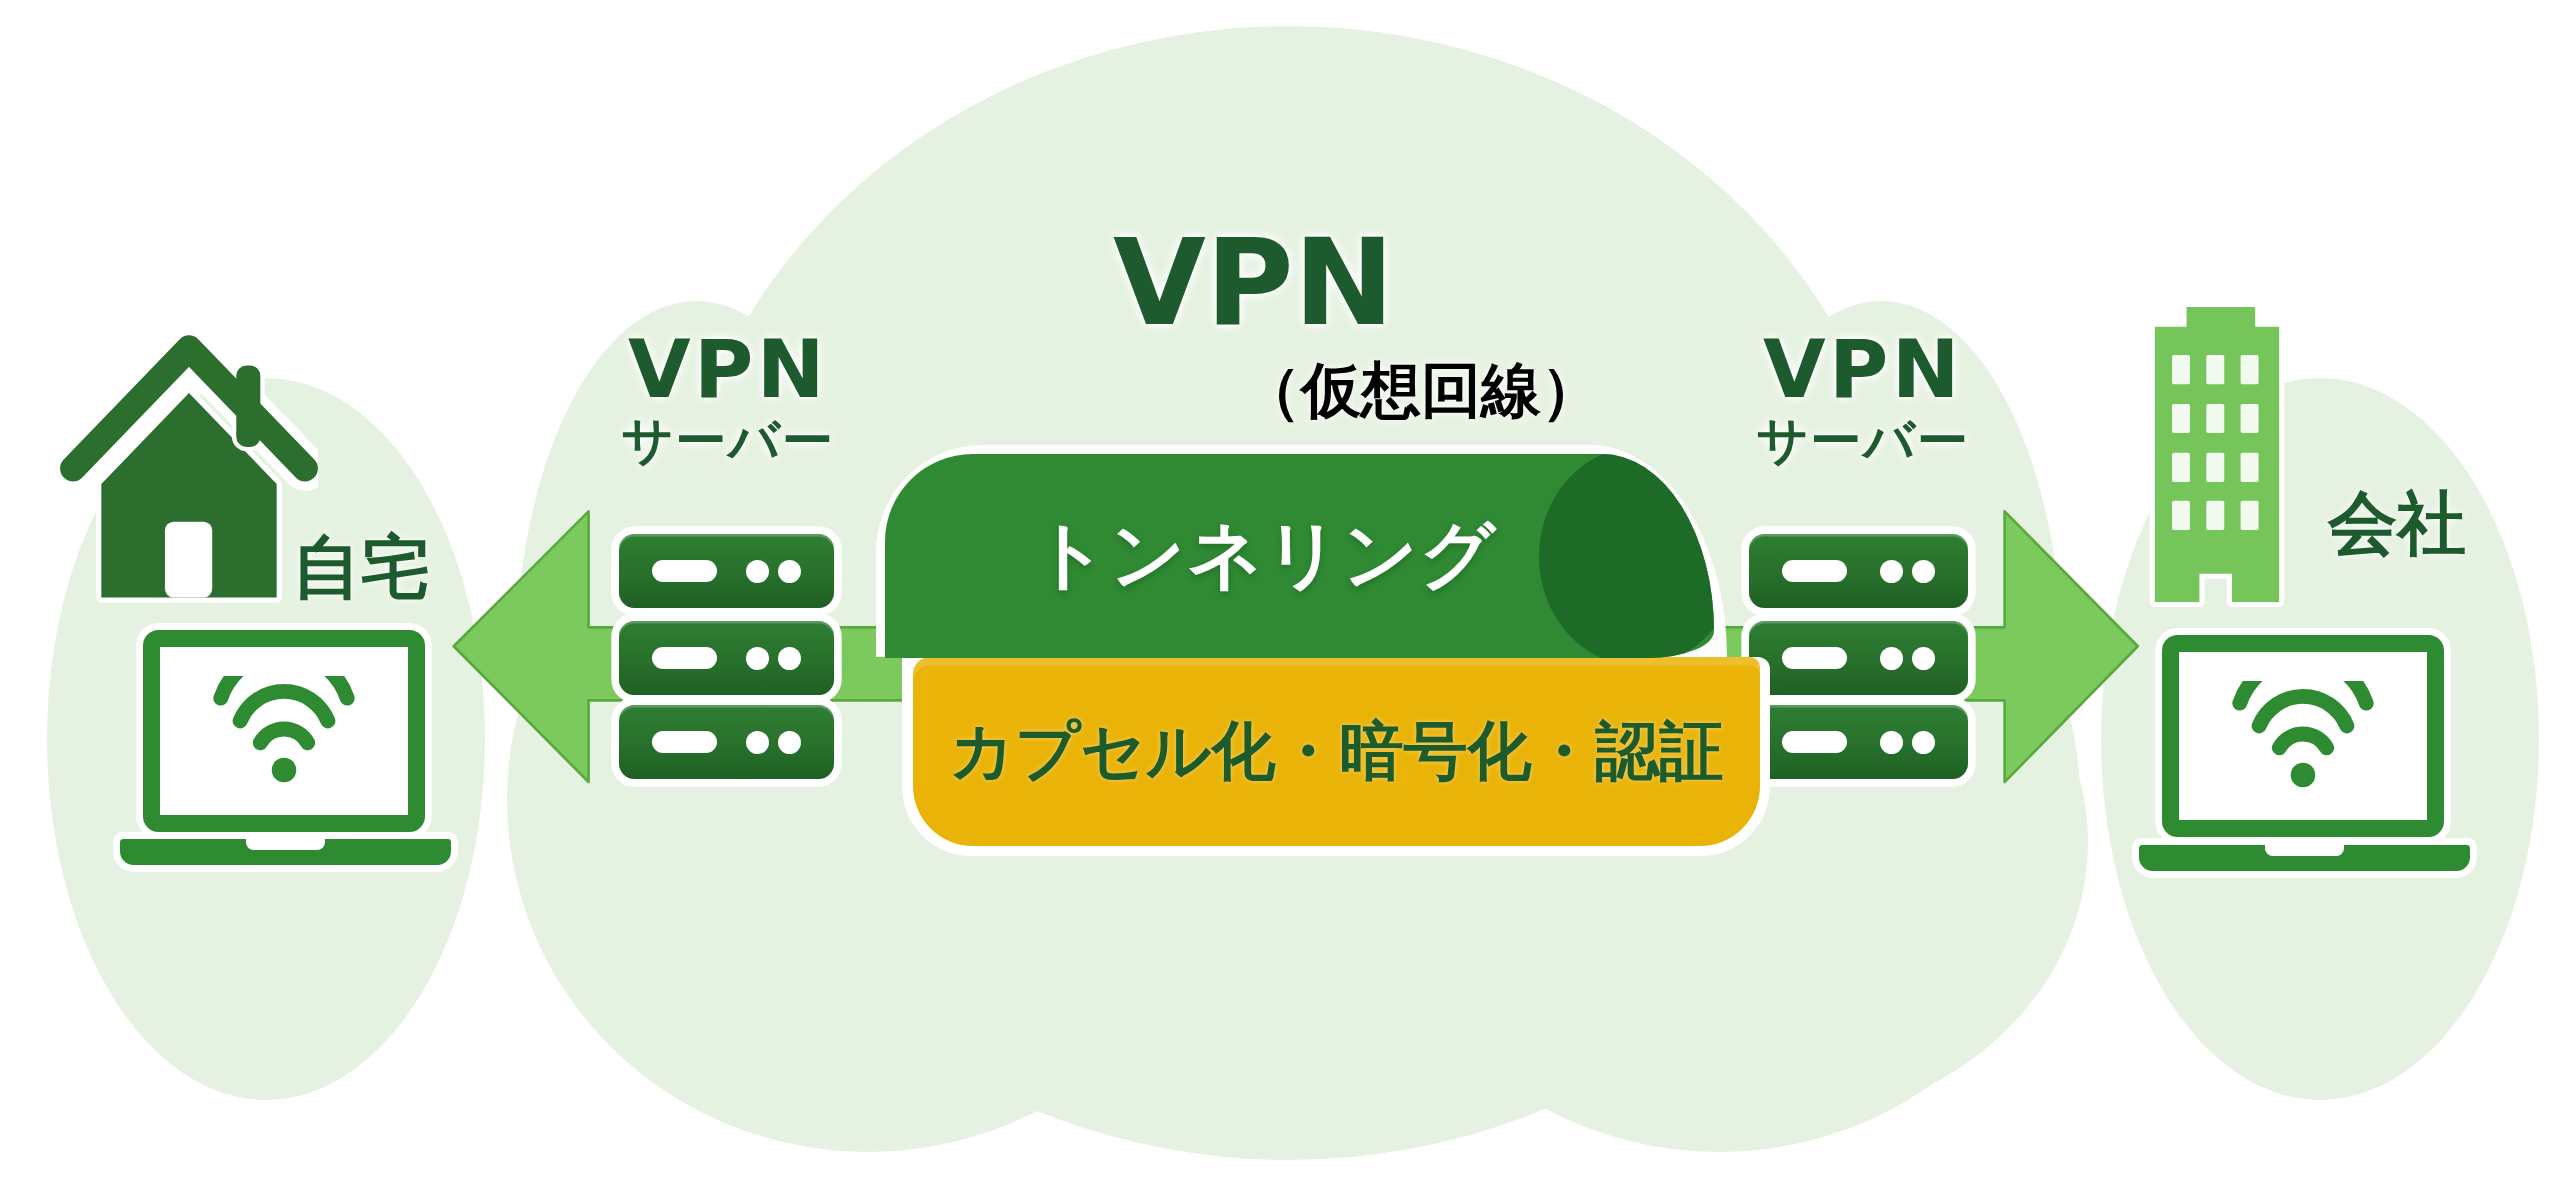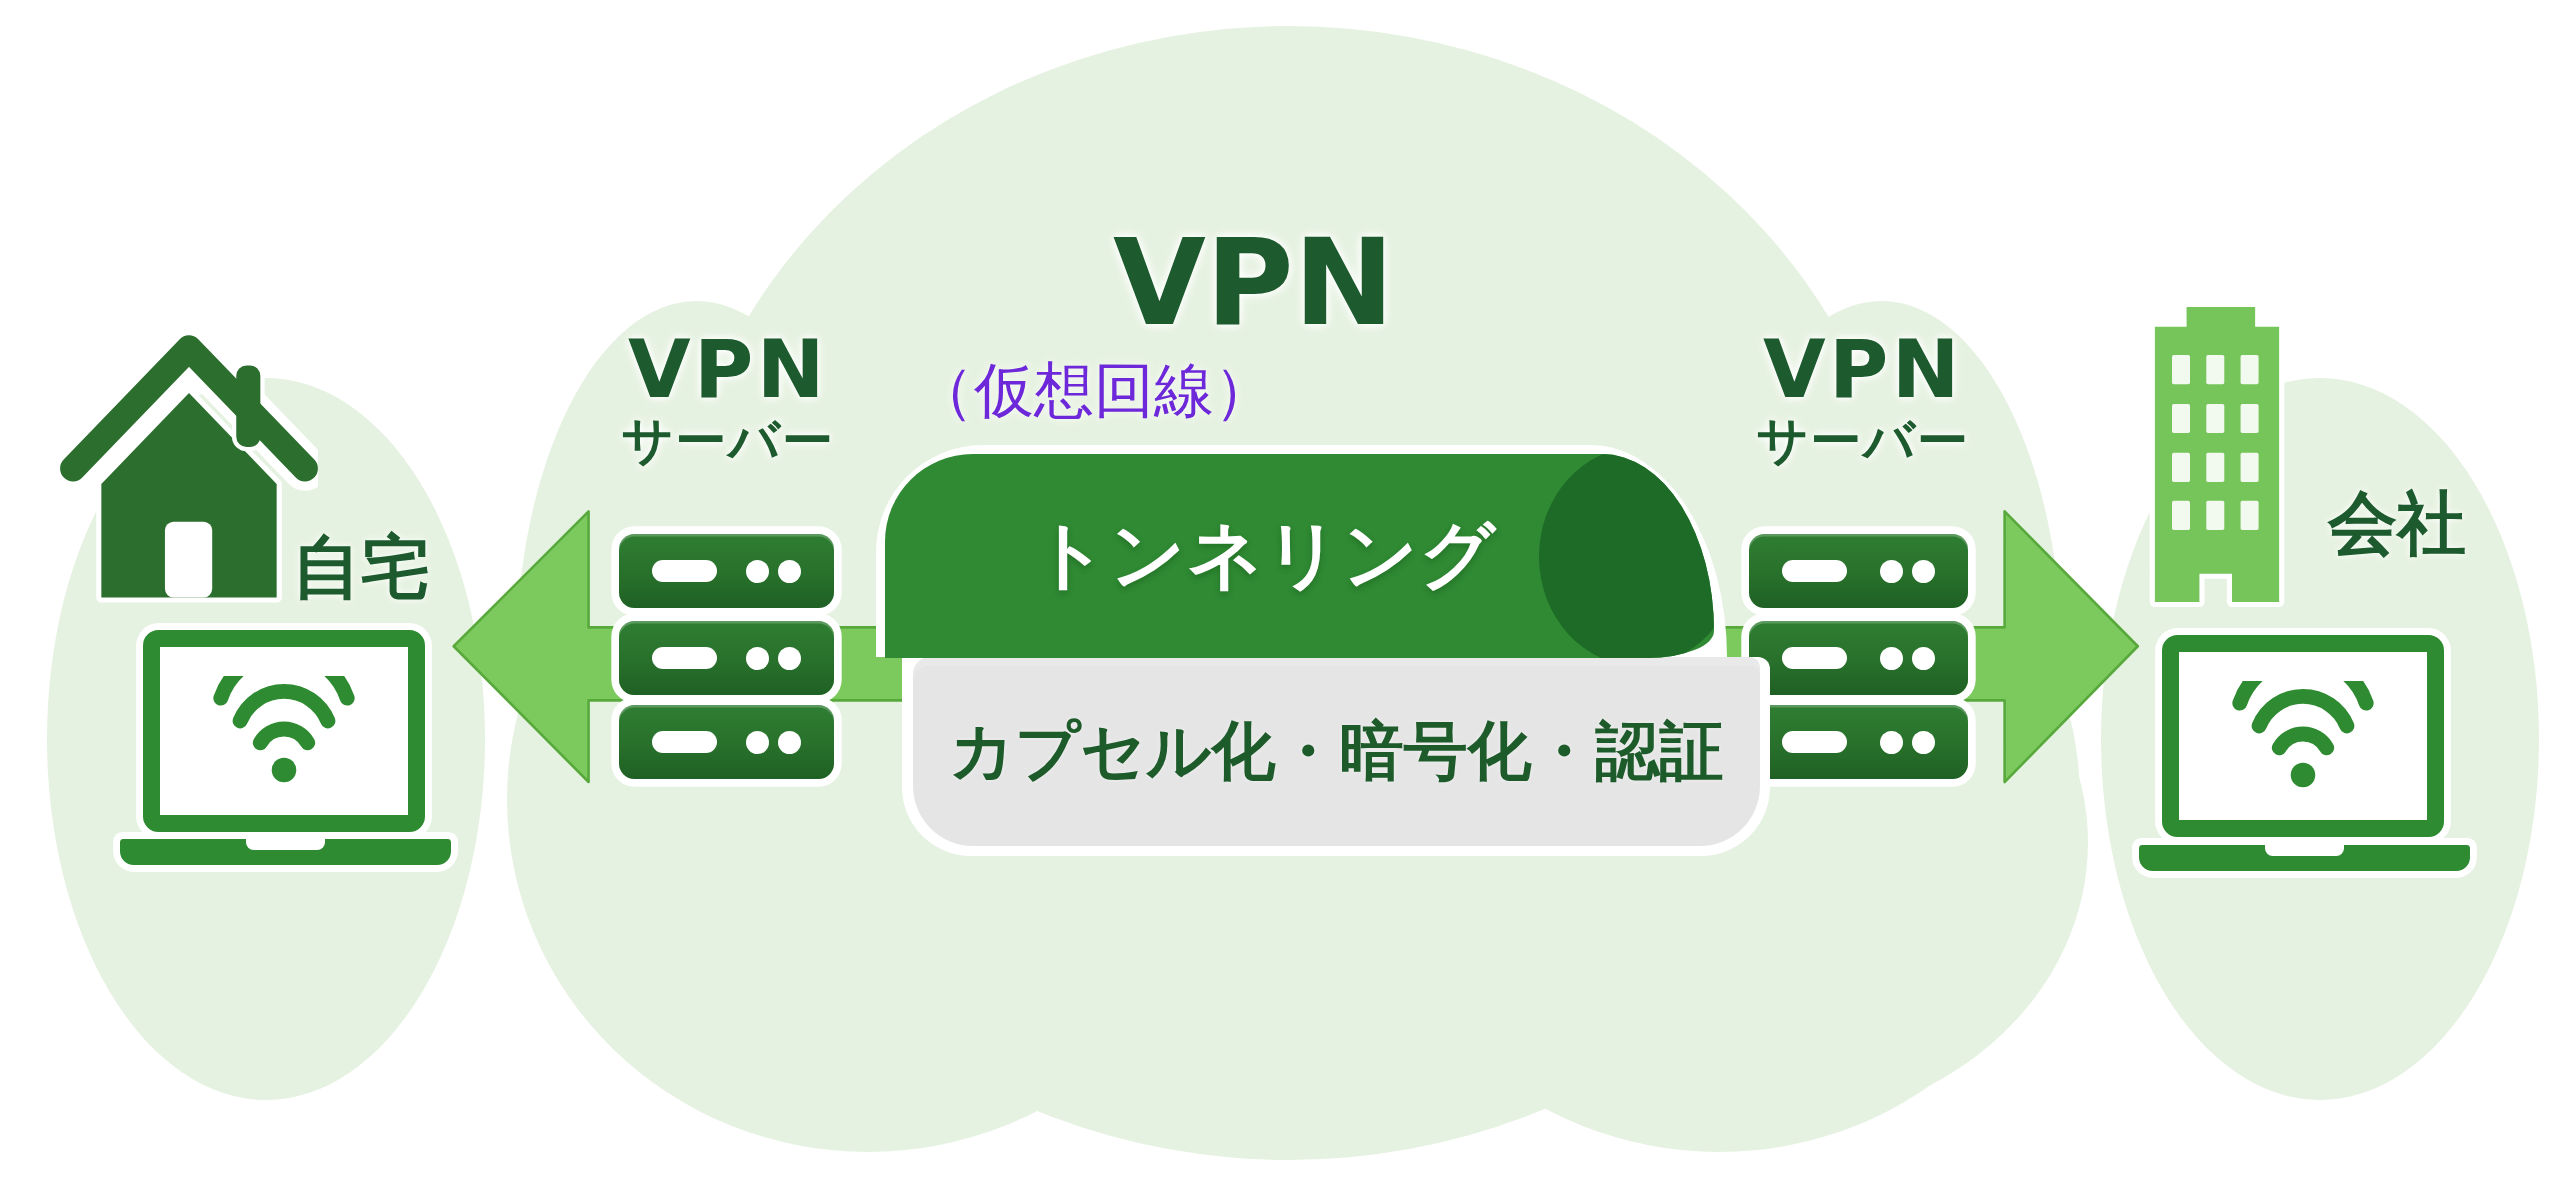--- a/index.html
+++ b/index.html
@@ -16,31 +16,31 @@
   .white-bottom{position:absolute;left:902px;top:657px;width:868px;height:199px;background:#fff;
              border-radius:0 12px 69px 69px;}
   .tunnel-top{position:absolute;left:885px;top:454px;width:829px;height:204px;background:#2f8a33;
              border-top-left-radius:101px;border-top-right-radius:129px 204px;
              border-bottom-right-radius:77px 31px;overflow:hidden;
              display:flex;align-items:center;justify-content:center;padding-right:69px;box-sizing:border-box;}
   .tunnel-opening{position:absolute;right:-24px;top:-6.9px;width:199px;height:219px;
              background:#1d6b26;border-radius:50%;}
   .tunnel-label{position:relative;color:#fff;font-size:74px;font-weight:bold;letter-spacing:1.7px;
              text-shadow:0 2.6px 6.9px rgba(0,50,0,.28);white-space:nowrap;}
-  .tunnel-band{position:absolute;left:913px;top:657px;width:847px;height:189px;background:#e5e5e5;
+  .tunnel-band{position:absolute;left:913px;top:657px;width:847px;height:189px;background:#eab308;
              border-radius:17px 10.3px 60px 60px;box-shadow:inset 0 8.6px 0 rgba(255,255,255,.16);
              display:flex;align-items:center;justify-content:center;}
   .tunnel-caption{color:#1e5b2a;font-size:64px;font-weight:bold;white-space:nowrap;
              text-shadow:0 0 5.2px rgba(255,255,255,.45);}
   
   .vpn-title{position:absolute;left:910px;top:213px;width:687px;text-align:center;
              color:#1d5a2e;font-size:120px;font-weight:800;letter-spacing:0;
              text-shadow:0 0 8.6px #fff,0 0 12px #fff;}
-  .vpn-subtitle{position:absolute;left:914px;top:351px;width:687px;text-align:left;
-             color:#6d28d9;font-size:60px;font-weight:normal;text-shadow:0 0 8.6px #fff;white-space:nowrap;}
+  .vpn-subtitle{position:absolute;left:914px;top:351px;width:687px;text-align:right;
+             color:#000000;font-size:60px;font-weight:bold;text-shadow:0 0 8.6px #fff;white-space:nowrap;}
   .side-label{position:absolute;width:516px;text-align:center;color:#1d5a2e;
              text-shadow:0 0 7.7px #fff,0 0 10.3px #fff;}
   .side-label .l1{font-size:81px;font-weight:800;letter-spacing:3.4px;line-height:1.05;}
   .side-label .l2{font-size:51px;font-weight:bold;letter-spacing:1.7px;line-height:1.15;white-space:nowrap;}
   .side-label.left{left:470px;top:327px;}
   .side-label.right{left:1605px;top:327px;}
   .endpoint-label{position:absolute;color:#1d5a2e;font-size:69px;font-weight:bold;
              text-shadow:0 0 7.7px #fff;white-space:nowrap;}
   .endpoint-label.home{left:292px;top:522px;}
   .endpoint-label.company{left:2296px;top:478px;margin-left:32px;}

